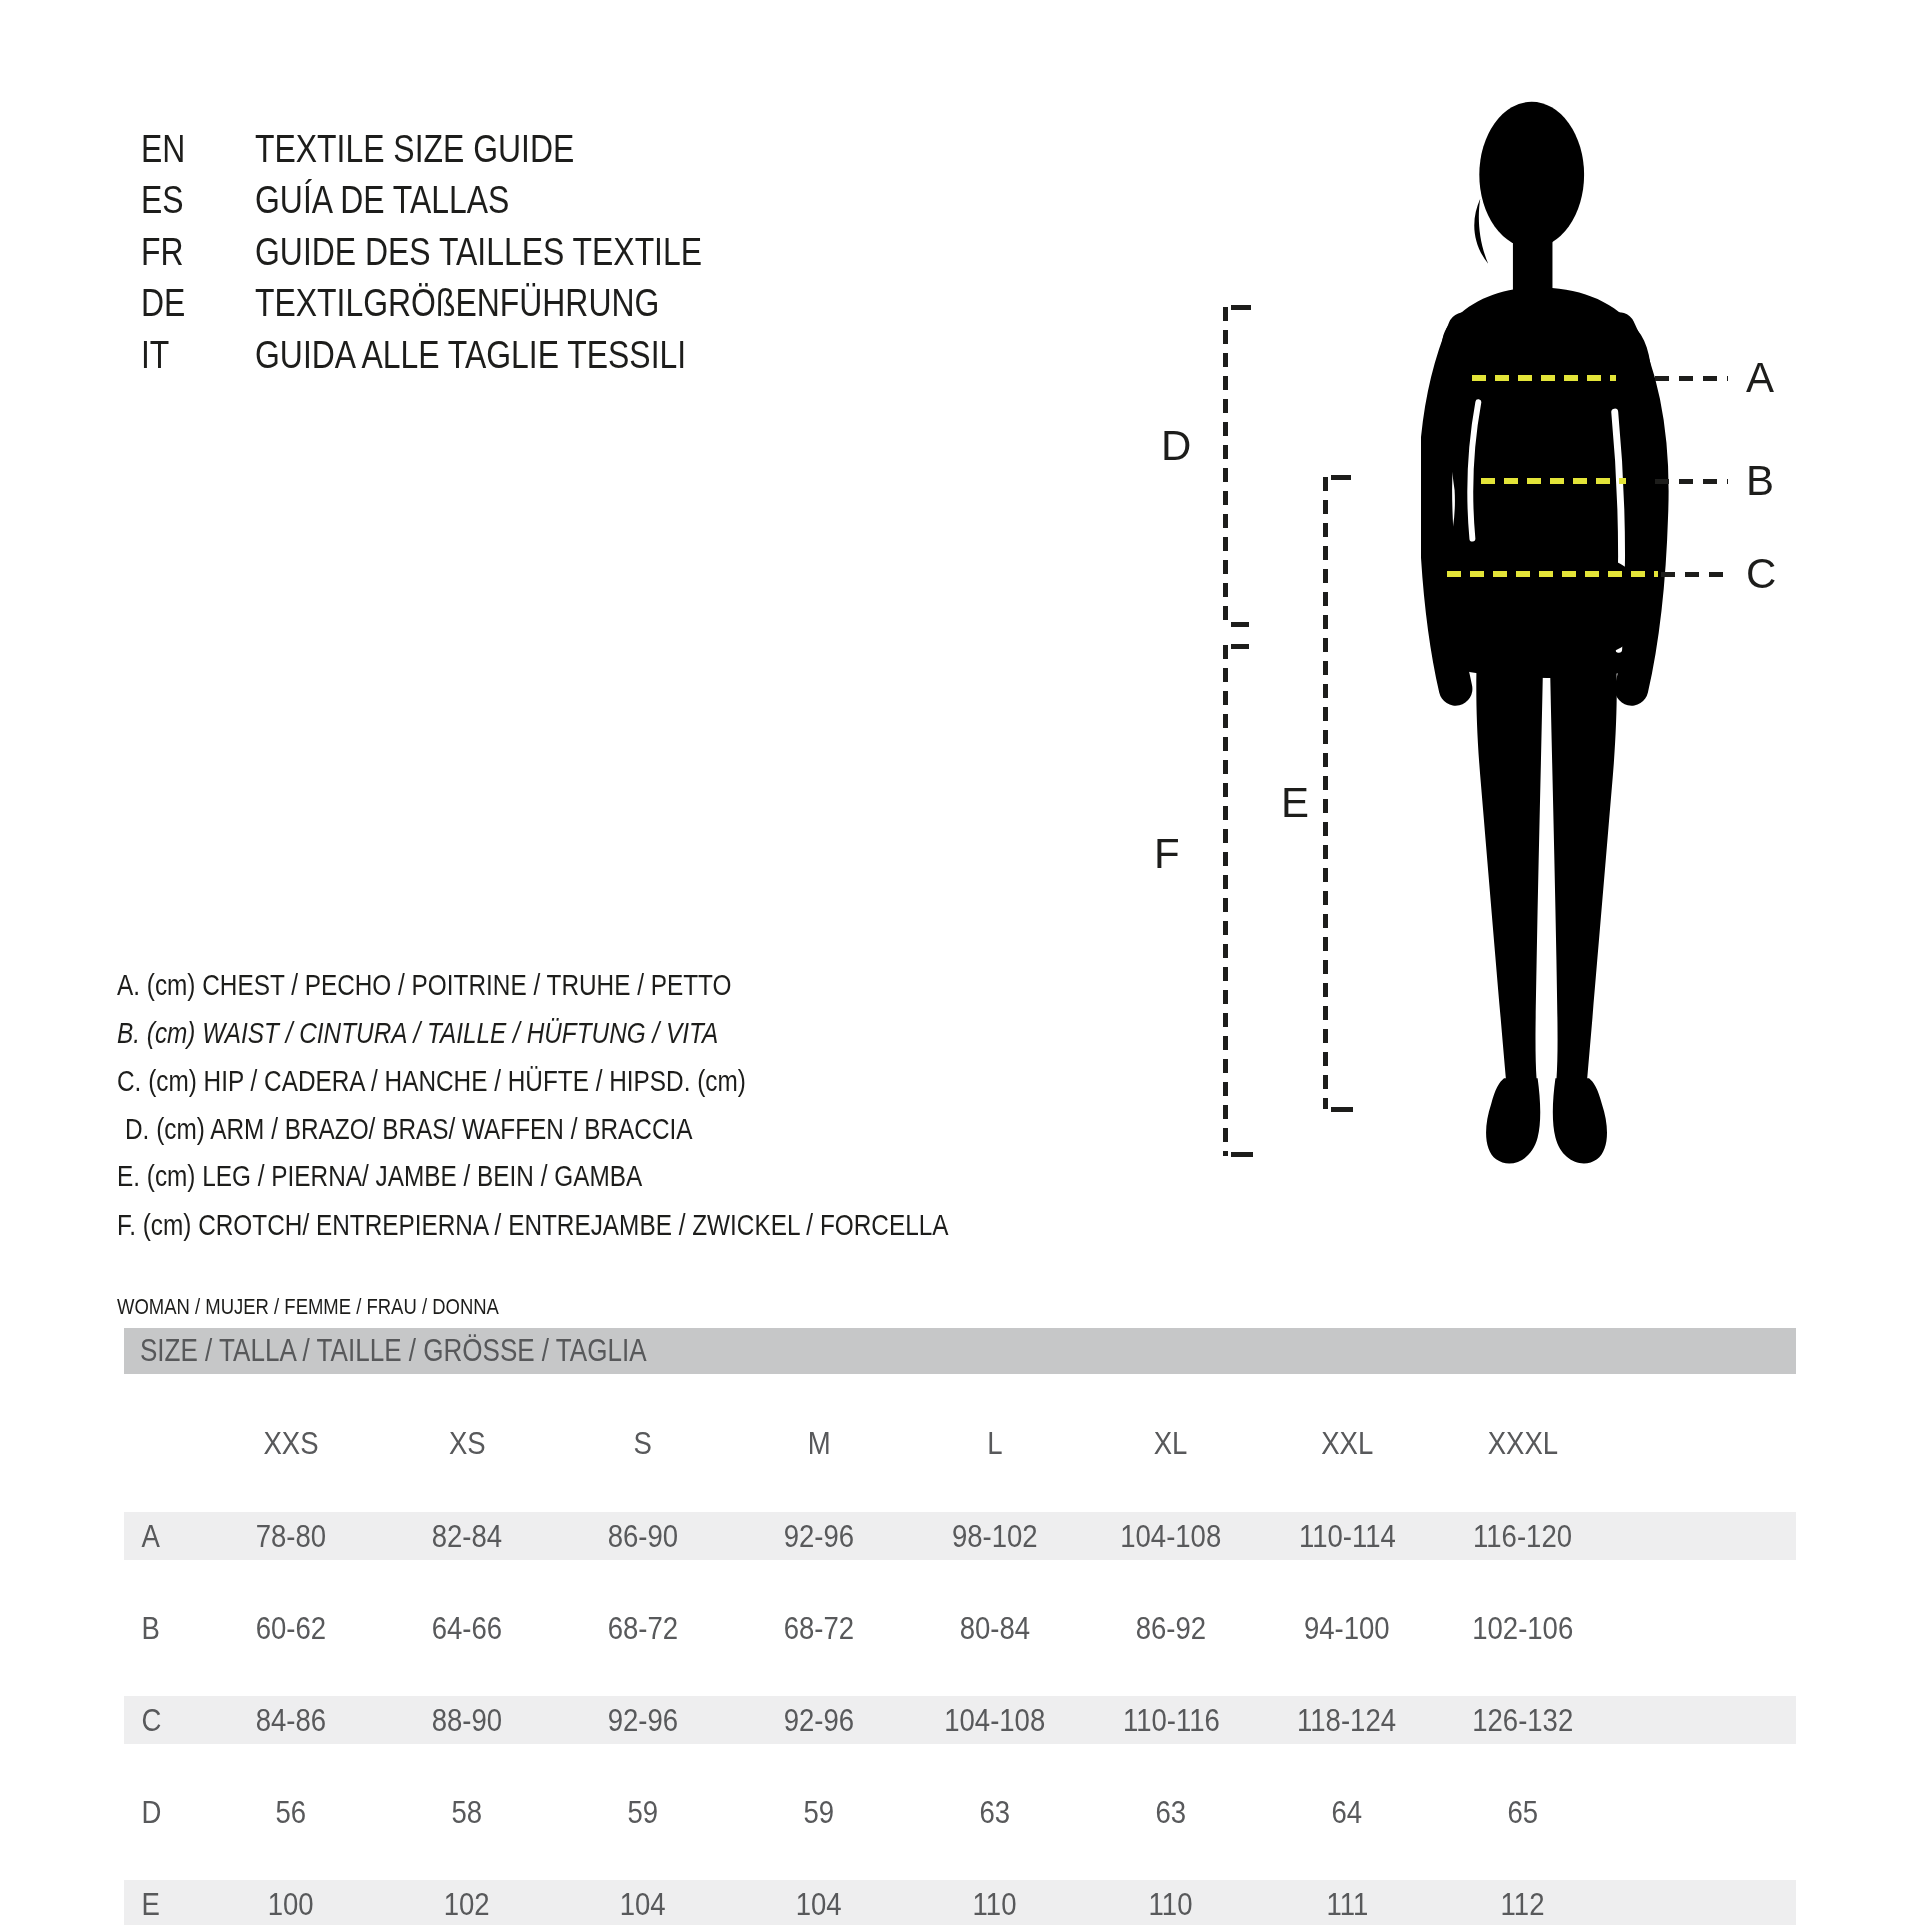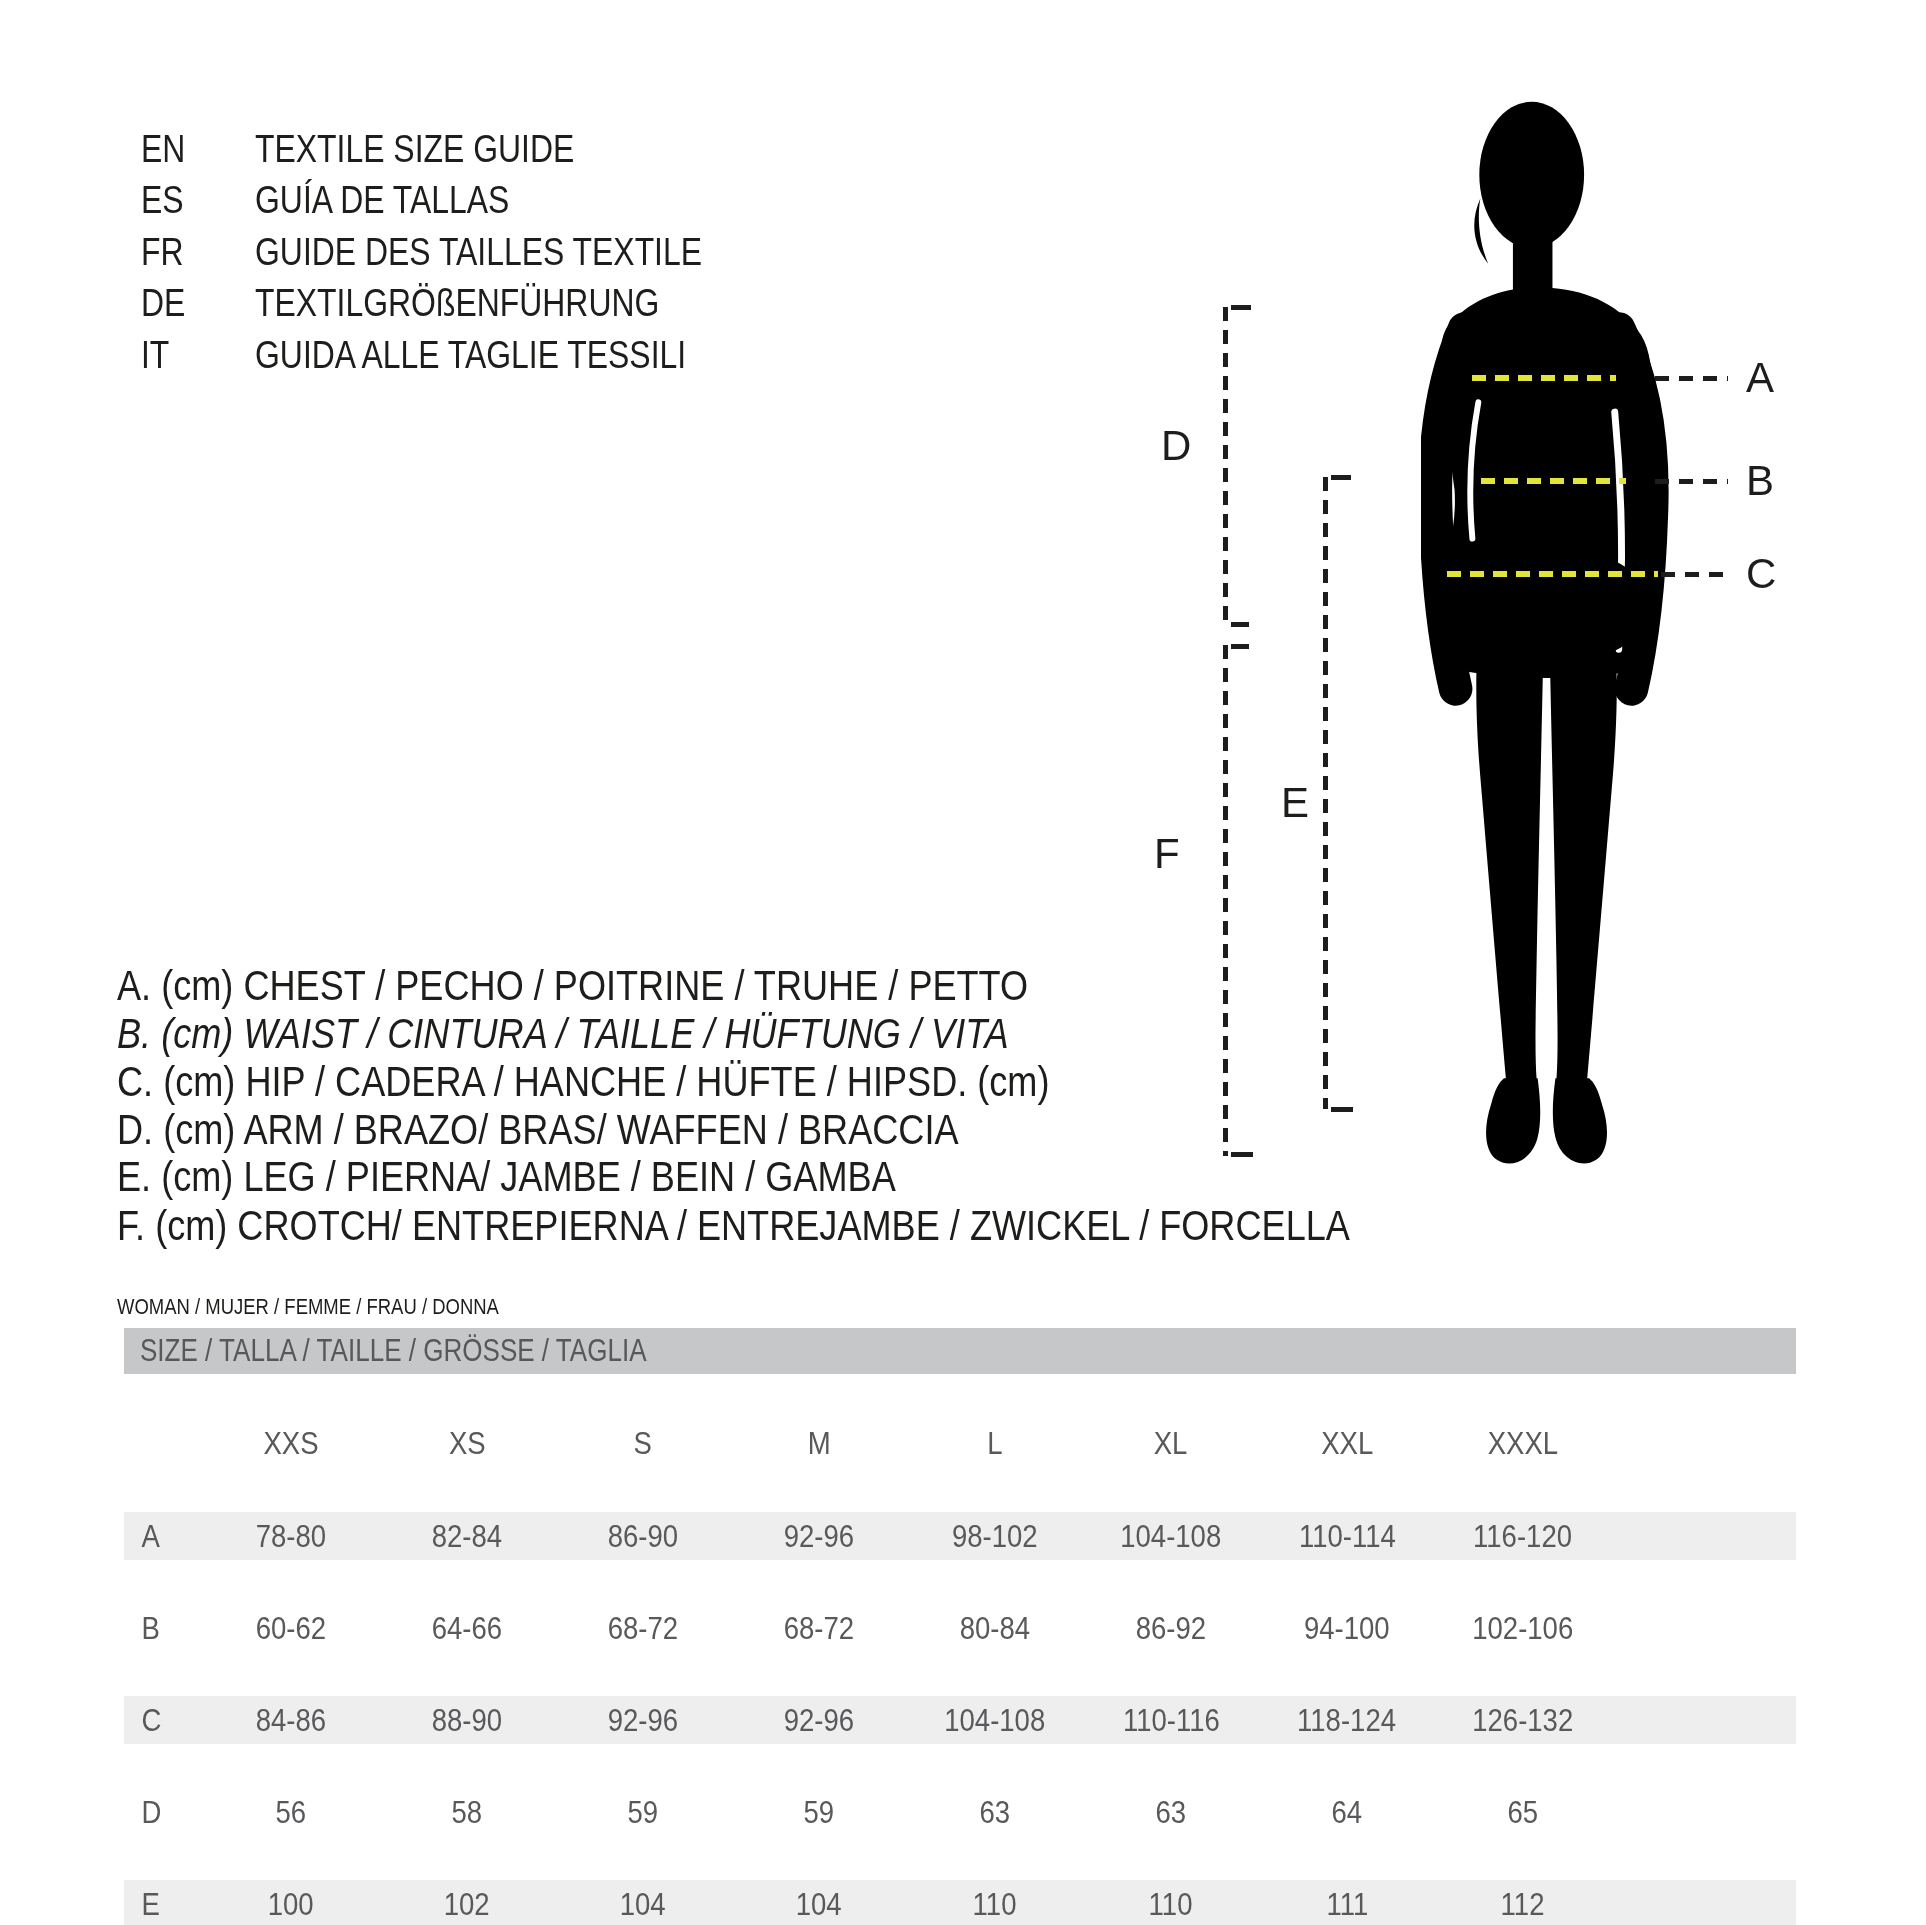--- a/index.html
+++ b/index.html
@@ -10,21 +10,21 @@
   .abs{position:absolute;}
   .cond{display:inline-block;transform:scaleX(0.84);transform-origin:0 50%;white-space:nowrap;}
   .condc{display:inline-block;transform:scaleX(0.86);transform-origin:50% 50%;white-space:nowrap;}
 
   
   .lang-line{position:absolute;left:141px;height:48px;line-height:48px;font-size:38px;}
   .lang-code{position:absolute;left:0;top:0;}
   .lang-title{position:absolute;left:114px;top:0;}
 
   
-  .legend-line{position:absolute;left:117px;height:44px;line-height:44px;font-size:43px;}
+  .legend-line{position:absolute;left:117px;height:44px;line-height:44px;font-size:29px;}
 
   
   .gender-line{position:absolute;left:117px;top:1287px;height:40px;line-height:40px;font-size:22px;}
 
   
   .size-table{position:absolute;left:124px;top:1328px;width:1672px;font-size:32px;color:#58595b;}
   .t-headband{height:46px;background:#c6c7c8;display:flex;align-items:center;padding-left:16px;box-sizing:border-box;font-size:31px;color:#57585a;}
   .t-row{display:flex;height:48px;align-items:center;margin-top:44px;}
   .t-row.alt{background:#eeeeef;}
   .t-row.sizes{height:50px;background:#ffffff;}
@@ -115,21 +115,21 @@
   <div class="marker-letter" style="left:1746px;top:460px;">B</div>
   <div class="marker-letter" style="left:1746px;top:553px;">C</div>
   <div class="marker-letter" style="left:1161px;top:425px;">D</div>
   <div class="marker-letter" style="left:1281px;top:782px;">E</div>
   <div class="marker-letter" style="left:1154px;top:833px;">F</div>
 
   <div>
     <div class="legend-line" style="top:963px;"><span class="cond">A. (cm) CHEST / PECHO / POITRINE / TRUHE / PETTO</span></div>
     <div class="legend-line" style="top:1011px;font-style:italic;"><span class="cond">B. (cm) WAIST / CINTURA / TAILLE / HÜFTUNG / VITA</span></div>
     <div class="legend-line" style="top:1059px;text-align:center;"><span class="cond">C. (cm) HIP / CADERA / HANCHE / HÜFTE / HIPSD. (cm)</span></div>
-    <div class="legend-line" style="top:1107px;"><span class="cond">D. (cm) ARM / BRAZO/ BRAS/ WAFFEN / BRACCIA</span></div>
+    <div class="legend-line" style="top:1107px;margin-left:8px;"><span class="cond">D. (cm) ARM / BRAZO/ BRAS/ WAFFEN / BRACCIA</span></div>
     <div class="legend-line" style="top:1154px;"><span class="cond">E. (cm) LEG / PIERNA/ JAMBE / BEIN / GAMBA</span></div>
     <div class="legend-line" style="top:1203px;"><span class="cond">F. (cm) CROTCH/ ENTREPIERNA / ENTREJAMBE / ZWICKEL / FORCELLA</span></div>
   </div>
 
   <div class="gender-line"><span class="cond">WOMAN / MUJER / FEMME / FRAU / DONNA</span></div>
 
   <div class="size-table">
     <div class="t-headband">
       <span class="cond">SIZE / TALLA / TAILLE / GRÖSSE / TAGLIA</span>
     </div>

